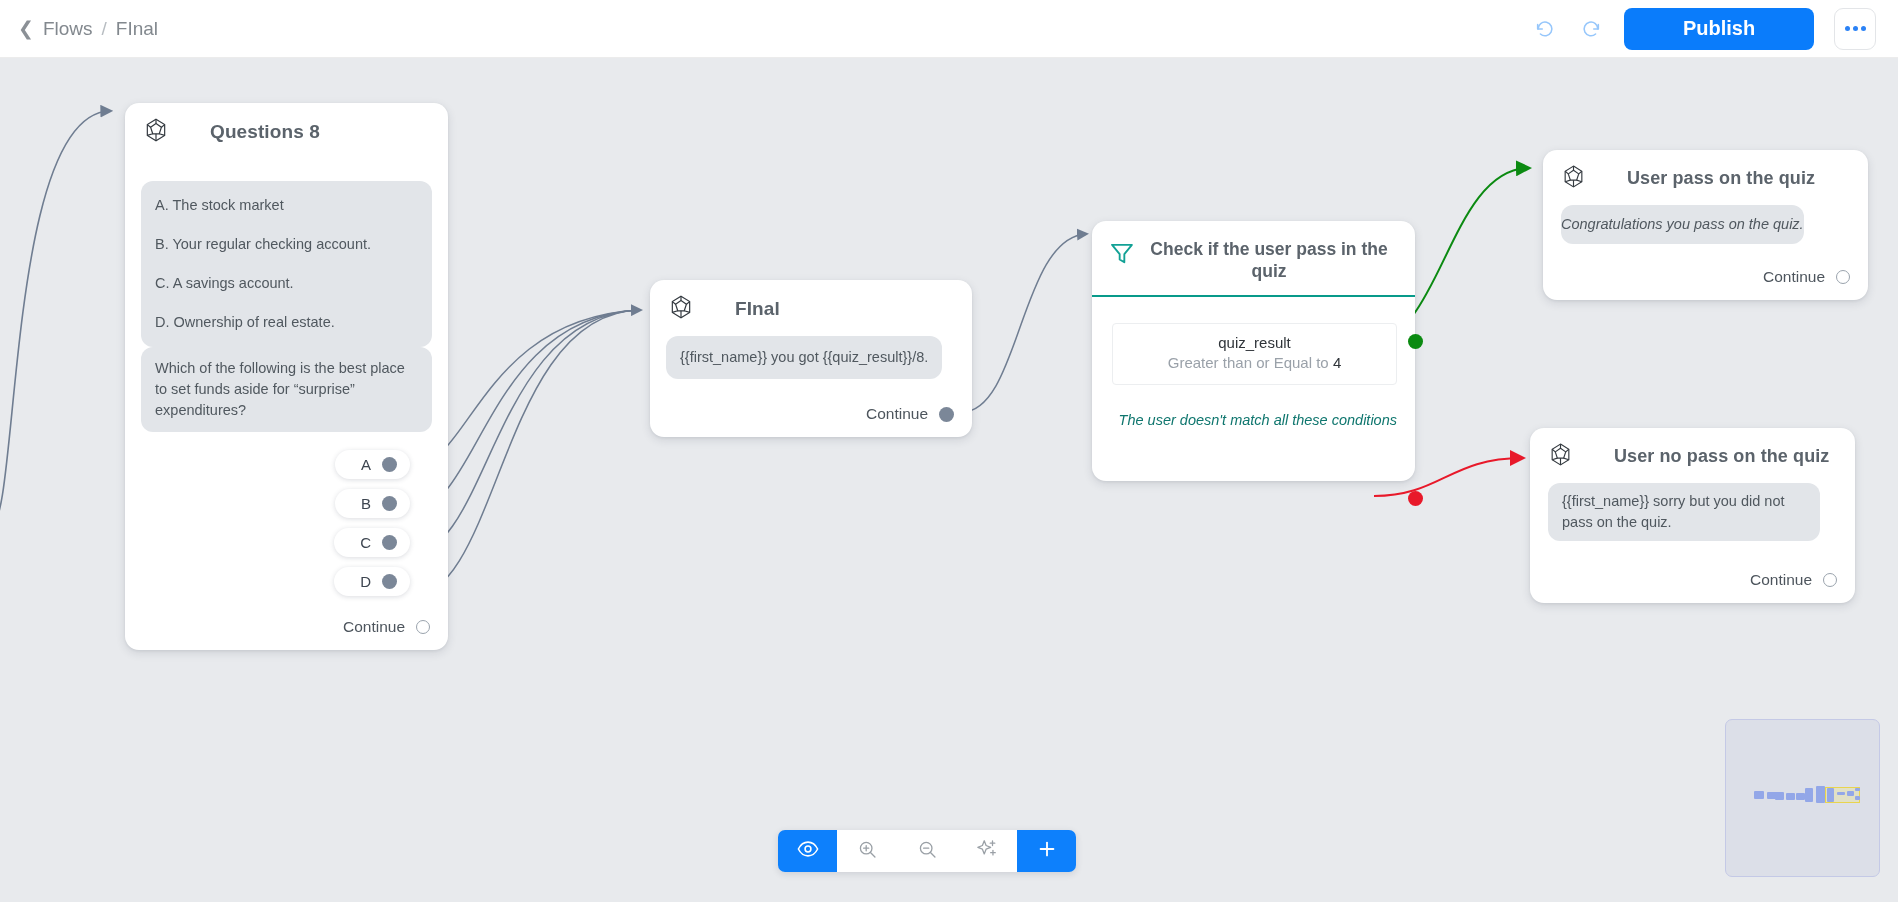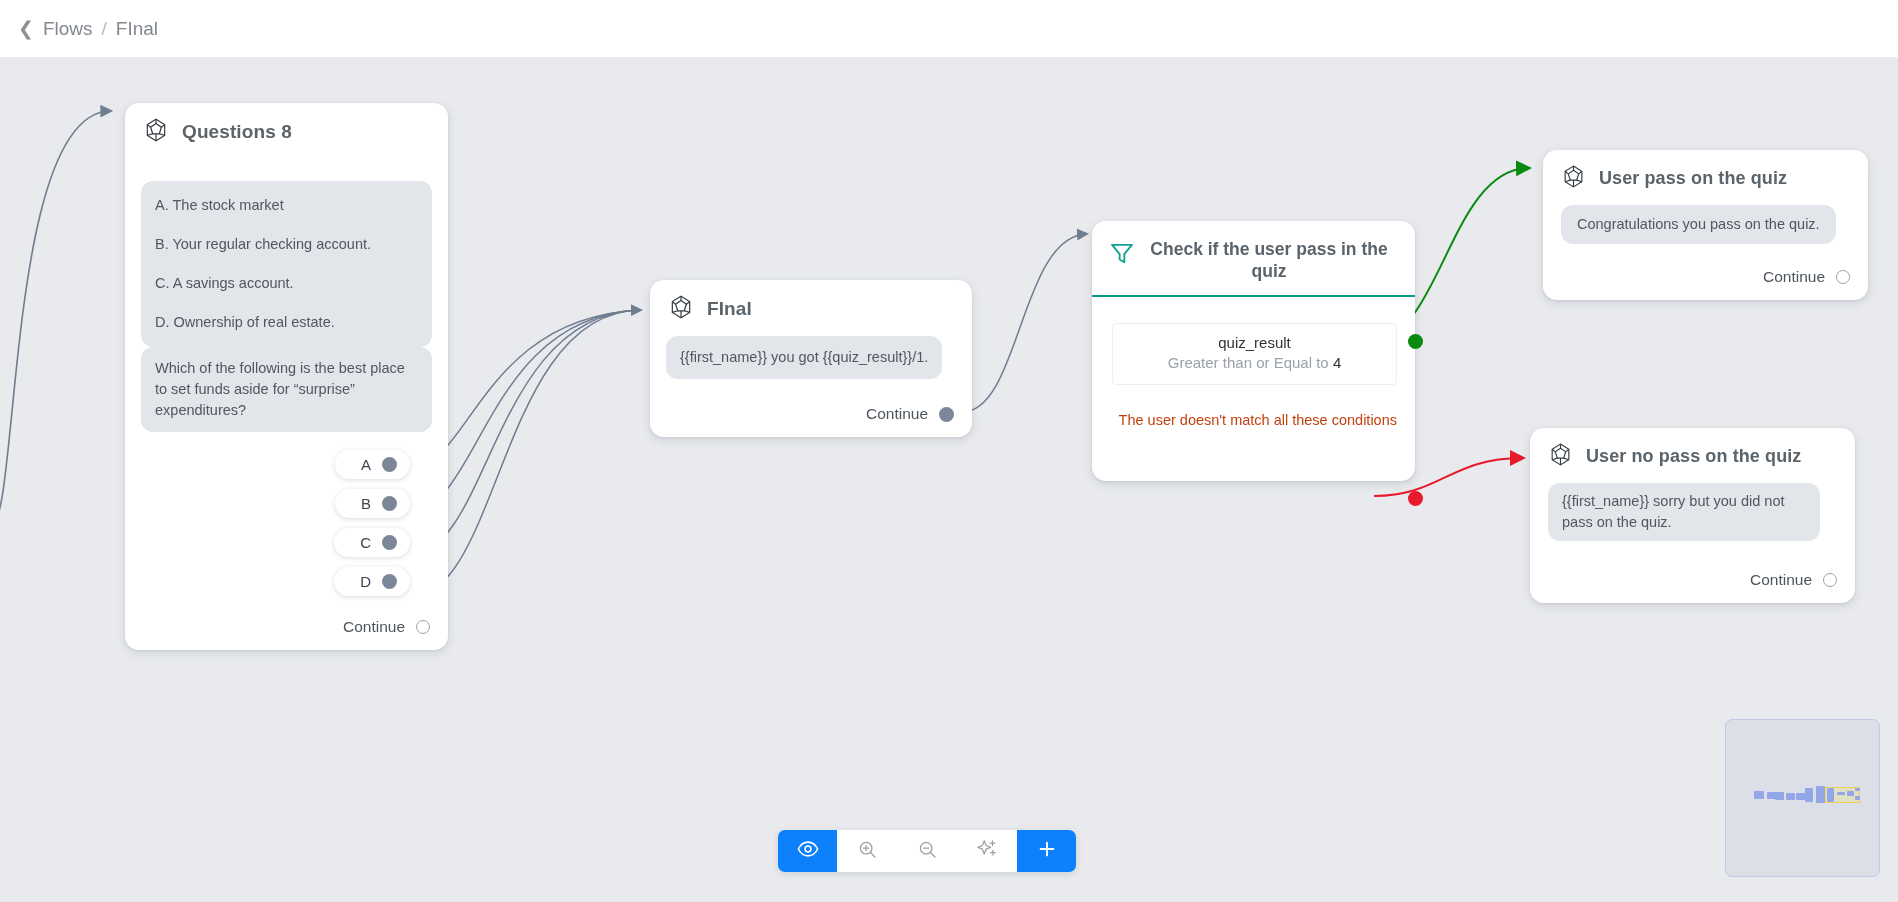--- a/index.html
+++ b/index.html
@@ -74,20 +74,21 @@
     box-shadow: 0 3px 10px rgba(40,50,70,.13), 0 1px 3px rgba(40,50,70,.08);
     z-index: 10;
   }
   .node-head {
     display: flex; align-items: center; gap: 13px;
     padding: 14px 18px 12px 18px;
   }
   .node-title {
     font-size: 19px; font-weight: bold; color: #5b636b;
     letter-spacing: .1px;
+    margin-left: 28px;
   }
   .node-title.sm { font-size: 18px; }
   .node-body { padding: 0 16px 10px 16px; }
 
   .bubble {
     background: #e2e5e9; border-radius: 12px;
     padding: 11px 14px;
     font-size: 14.5px; color: #50585f; line-height: 1.45;
   }
   .bubble.opts { padding: 14px 14px 14px 14px; }
@@ -134,21 +135,21 @@
   .cond-box {
     margin: 26px 18px 0 20px;
     border: 1px solid #eceef0; border-radius: 4px;
     padding: 10px 10px 13px 10px; text-align: center;
   }
   .cond-key { font-size: 15px; color: #2f3439; margin-bottom: 3px; }
   .cond-op  { font-size: 15px; color: #9aa1a9; }
   .cond-op b { color: #2f3439; font-weight: normal; }
   .no-match {
     margin: 26px 18px 0 20px; text-align: right;
-    font-size: 14.5px; color: #c2410c; line-height: 1.35;
+    font-size: 14.5px; color: #0f766e; line-height: 1.35; font-style: italic;
   }
   .out-dot {
     position: absolute; width: 15px; height: 15px; border-radius: 50%;
   }
 
   
   .bottom-bar {
     position: absolute; left: 778px; bottom: 30px;
     height: 42px; display: flex; align-items: stretch;
     border-radius: 7px; overflow: hidden;
@@ -178,20 +179,42 @@
 <body>
 
 <div class="topbar">
   <div class="breadcrumb">
     <span class="bc-back">❮</span>
     <span class="bc-link">Flows</span>
     <span class="bc-sep">/</span>
     <span class="bc-current">FInal</span>
   </div>
 
+  <div class="top-right">
+    <span class="icon-btn-plain">
+      <svg width="22" height="22" viewBox="0 0 24 24" fill="none" stroke="#97c7fb" stroke-width="1.7" stroke-linecap="round" stroke-linejoin="round">
+        <path d="M4 7 L4 12 L9 12"></path>
+        <path d="M4.5 12 A7.5 7.5 0 1 1 7 17.5"></path>
+      </svg>
+    </span>
+    <span class="icon-btn-plain">
+      <svg width="22" height="22" viewBox="0 0 24 24" fill="none" stroke="#97c7fb" stroke-width="1.7" stroke-linecap="round" stroke-linejoin="round">
+        <path d="M20 7 L20 12 L15 12"></path>
+        <path d="M19.5 12 A7.5 7.5 0 1 0 17 17.5"></path>
+      </svg>
+    </span>
+    <button class="publish-btn">Publish</button>
+    <button class="more-btn">
+      <span class="dots-row">
+          <i></i>
+          <i></i>
+          <i></i>
+        </span>
+    </button>
+  </div>
 </div>
 
 <div class="canvas">
 
   <svg class="edges">
     <defs>
       <marker id="ah-gray" markerWidth="8" markerHeight="8" refX="6" refY="4" orient="auto">
         <path d="M0,0 L8,4 L0,8 z" fill="#6f7d91"></path>
       </marker>
       <marker id="ah-green" markerWidth="8" markerHeight="8" refX="6" refY="4" orient="auto">
@@ -275,21 +298,21 @@
           <line x1="20" y1="7" x2="17" y2="9.5"></line>
           <line x1="4" y1="7" x2="7" y2="9.5"></line>
           <line x1="12" y1="22" x2="12" y2="15.5"></line>
           <line x1="20" y1="17" x2="15" y2="15.5"></line>
           <line x1="4" y1="17" x2="9" y2="15.5"></line>
         </svg>
       </span>
       <span class="node-title">FInal</span>
     </div>
     <div class="node-body" style="padding-bottom:4px;">
-      <div class="bubble" style="display:inline-block;">{{first_name}} you got {{quiz_result}}/1.</div>
+      <div class="bubble" style="display:inline-block;">{{first_name}} you got {{quiz_result}}/8.</div>
     </div>
     <div class="continue-row" style="padding-top:22px;">
       <span>Continue</span>
       <span class="port-dot"></span>
     </div>
   </div>
 
   <div class="node" style="left:1092px; top:163px; width:323px; height:260px;">
     <div class="filter-head">
       <span style="flex:0 0 auto; padding-top:2px;">
@@ -322,21 +345,21 @@
           <line x1="20" y1="7" x2="17" y2="9.5"></line>
           <line x1="4" y1="7" x2="7" y2="9.5"></line>
           <line x1="12" y1="22" x2="12" y2="15.5"></line>
           <line x1="20" y1="17" x2="15" y2="15.5"></line>
           <line x1="4" y1="17" x2="9" y2="15.5"></line>
         </svg>
       </span>
       <span class="node-title sm">User pass on the quiz</span>
     </div>
     <div class="node-body" style="padding:0 18px 4px 18px;">
-      <div class="bubble" style="display:inline-block; padding:9px 16px;">Congratulations you pass on the quiz.</div>
+      <div class="bubble" style="display:inline-block; padding:9px 0;font-style:italic;">Congratulations you pass on the quiz.</div>
     </div>
     <div class="continue-row" style="padding-top:20px;">
       <span>Continue</span>
       <span class="port-ring"></span>
     </div>
   </div>
 
   <div class="node" style="left:1530px; top:370px; width:325px;">
     <div class="node-head">
       <span>

